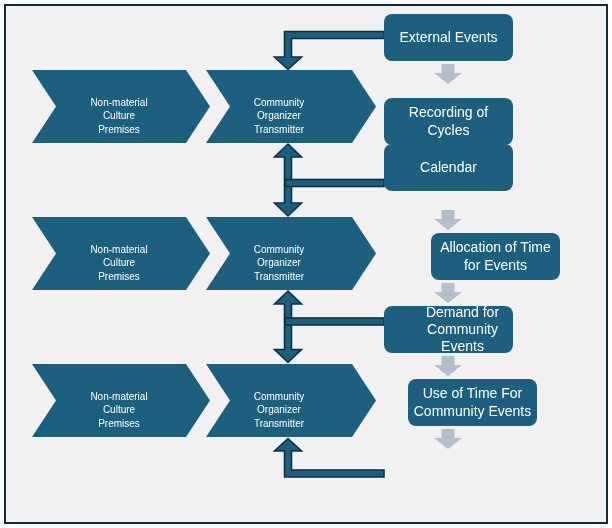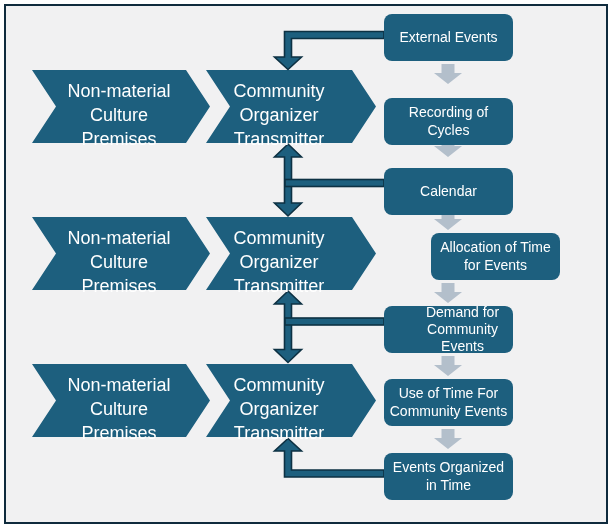--- a/index.html
+++ b/index.html
@@ -8,35 +8,35 @@
     font-family:"Liberation Sans", sans-serif;overflow:hidden;
   }
   .frame{
     position:absolute;left:4px;top:4px;width:600px;height:516px;
     border:2px solid #0f2b3d;background:#f1f1f2;
   }
   svg.layer{position:absolute;left:0;top:0;}
   .chev-label{
     position:absolute;width:150px;height:92px;
     display:flex;align-items:center;justify-content:center;
-    text-align:center;color:#ffffff;font-size:18px;line-height:1.32;
+    text-align:center;color:#ffffff;font-size:10px;line-height:1.32;
     white-space:pre-line;pointer-events:none;
   }
   .p-col{left:44px;}
   .t-col{left:204px;}
   .row1{top:70px;} .row2{top:217px;} .row3{top:364px;}
   .pbox{
     position:absolute;left:384px;width:129px;height:47px;box-sizing:border-box;
     background:#1d5f7e;border-radius:8px;padding:2px;
     display:flex;align-items:center;justify-content:center;
     text-align:center;color:#ffffff;font-size:14px;line-height:1.22;
     white-space:pre-line;
   }
-  .b1{top:14px;text-align:center;} .b2{top:87px;margin-top:11px;} .b3{top:168px;text-align:right;} .b4{top:233px;margin-left:47px;}
-  .b5{top:306px;padding-left:30px;} .b6{top:379px;} .b7{top:453px;}
+  .b1{top:14px;text-align:center;} .b2{top:87px;margin-top:11px;} .b3{top:144px;text-align:right;} .b4{top:233px;margin-left:47px;}
+  .b5{top:306px;padding-left:30px;} .b6{top:379px;margin-left:24px;} .b7{top:453px;}
 </style>
 </head>
 <body>
 
 <div class="page">
   <div class="frame"></div>
 
   <svg class="layer" width="612" height="528" viewBox="0 0 612 528">
 
     <polygon points="32,70 186,70 210,106.5 186,143 32,143 56,106.5" fill="#1d5f7e"></polygon>
@@ -88,15 +88,13 @@
   <div class="pbox b1">External Events</div>
   <div class="pbox b2">Recording of
 Cycles</div>
   <div class="pbox b3">Calendar</div>
   <div class="pbox b4">Allocation of Time
 for Events</div>
   <div class="pbox b5">Demand for
 Community Events</div>
   <div class="pbox b6">Use of Time For
 Community Events</div>
-  <div class="pbox b7">Events Organized
-in Time</div>
 </div>
 
 </body></html>

